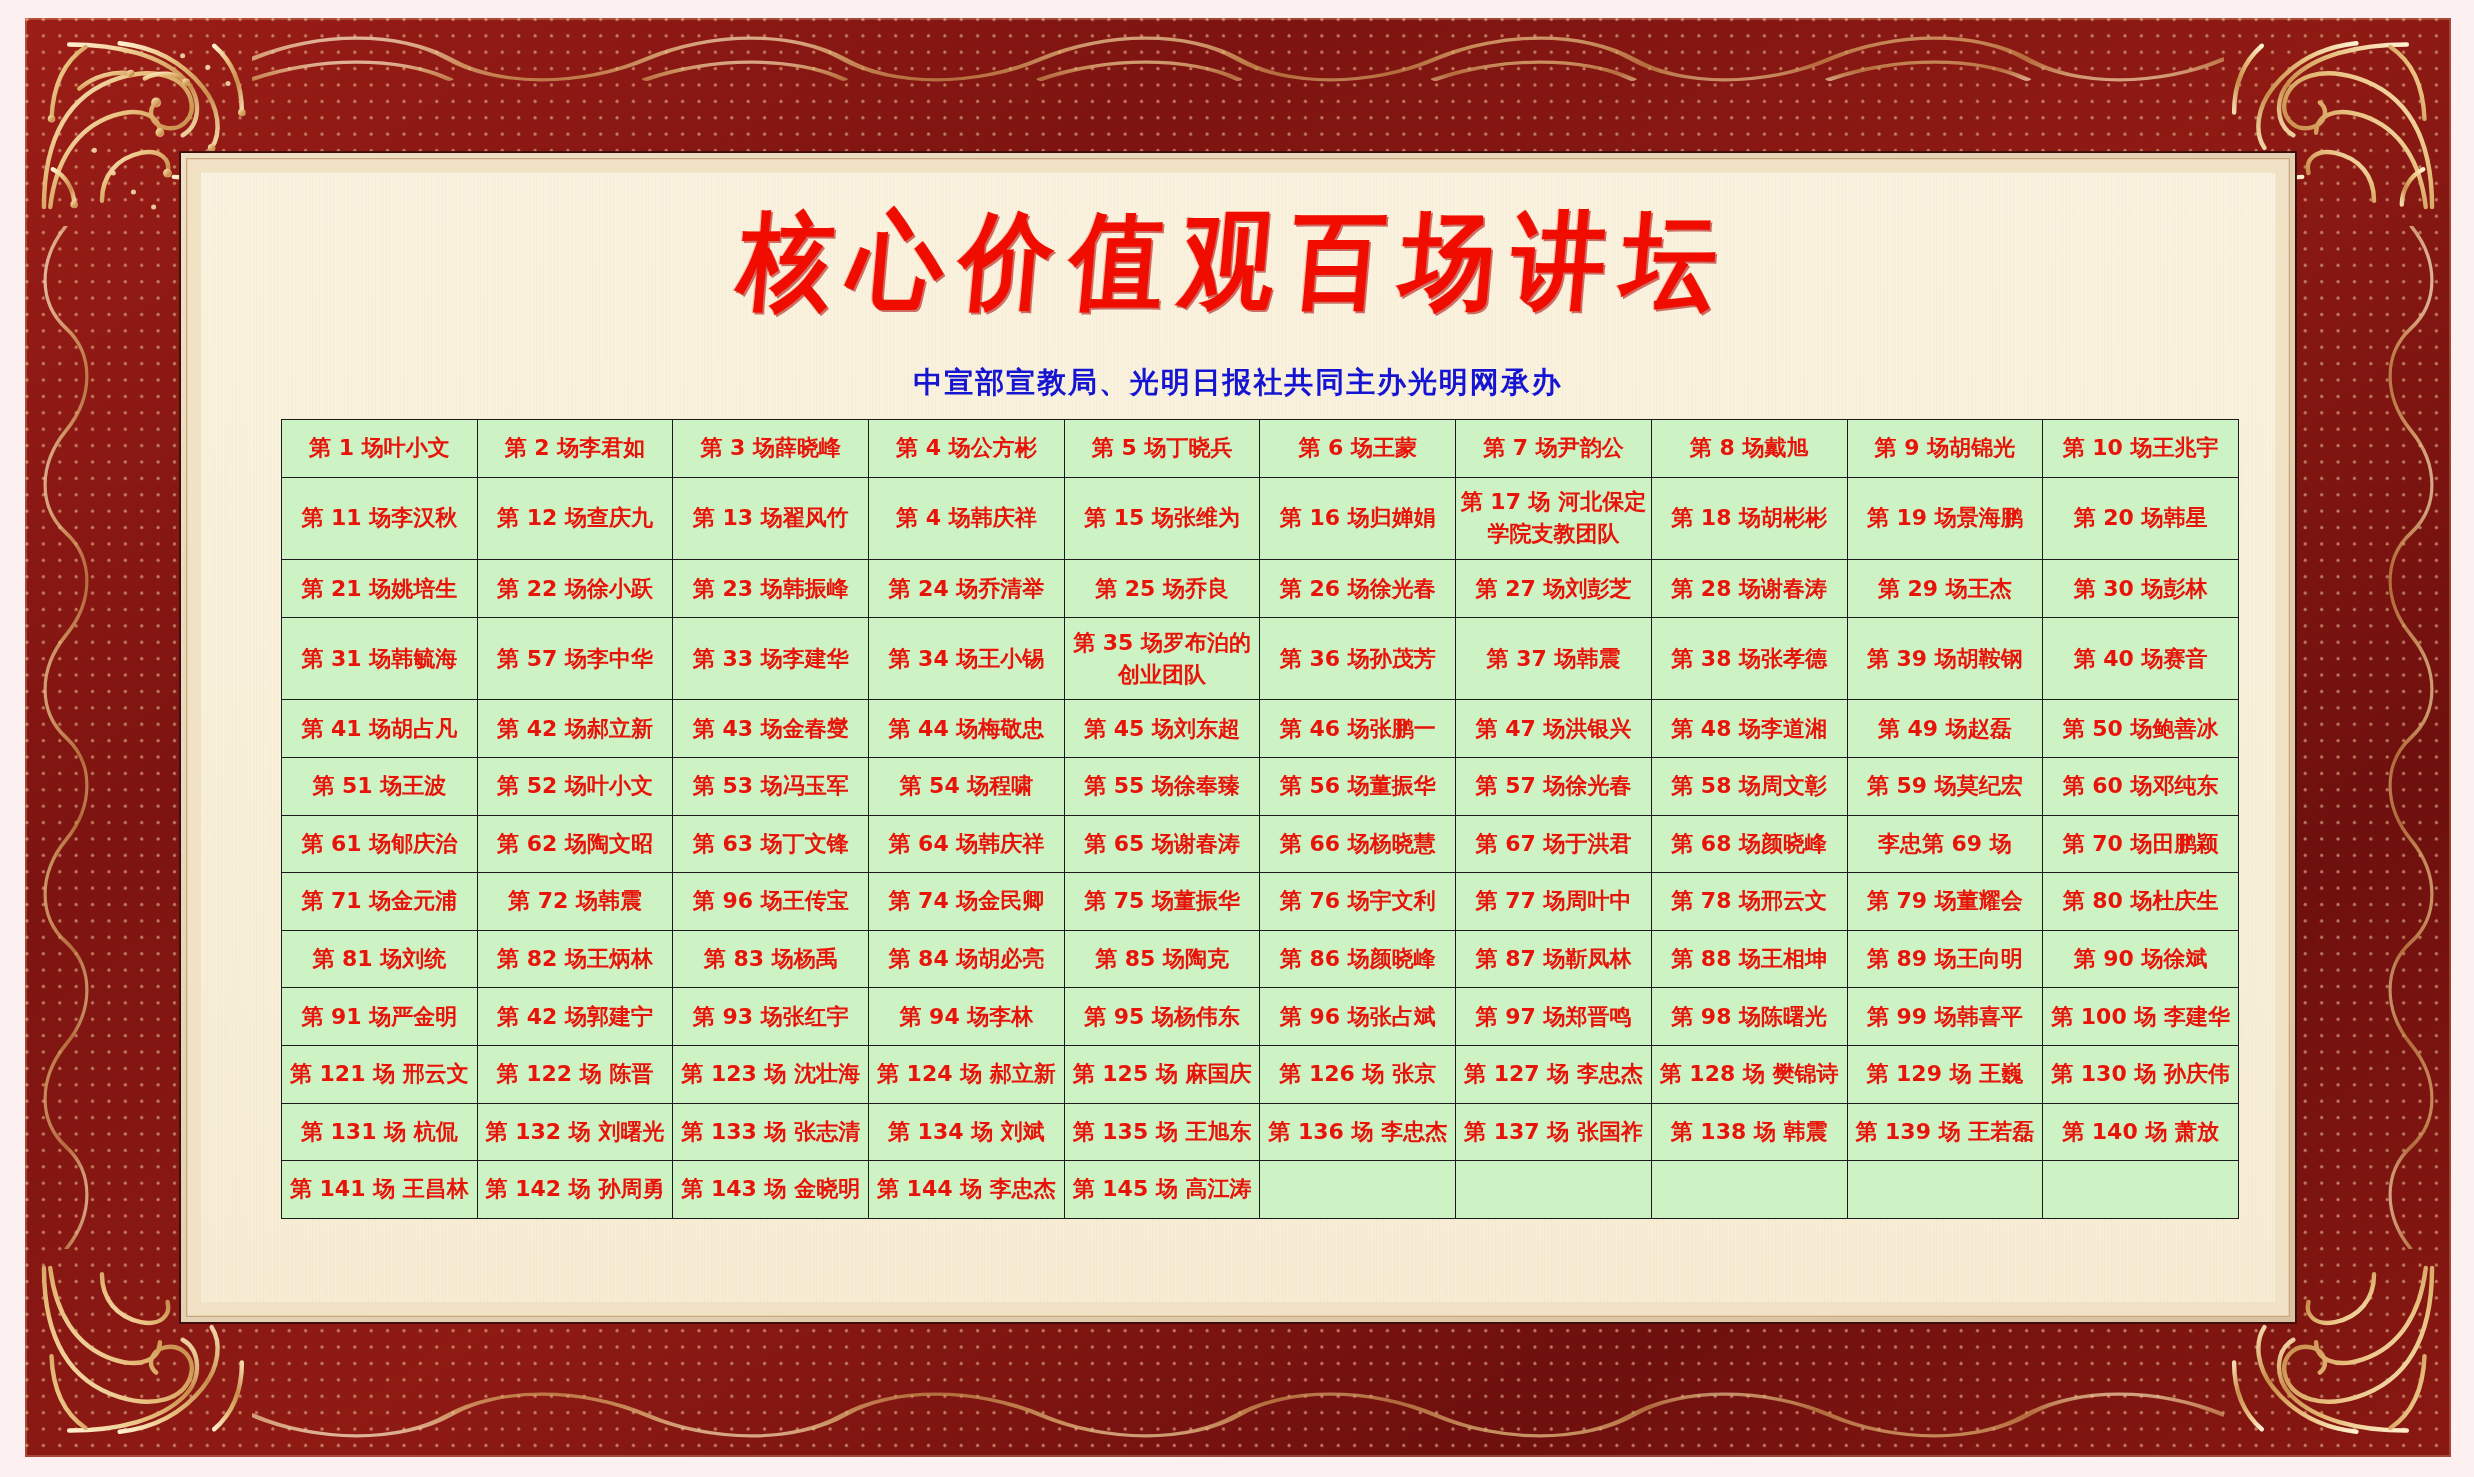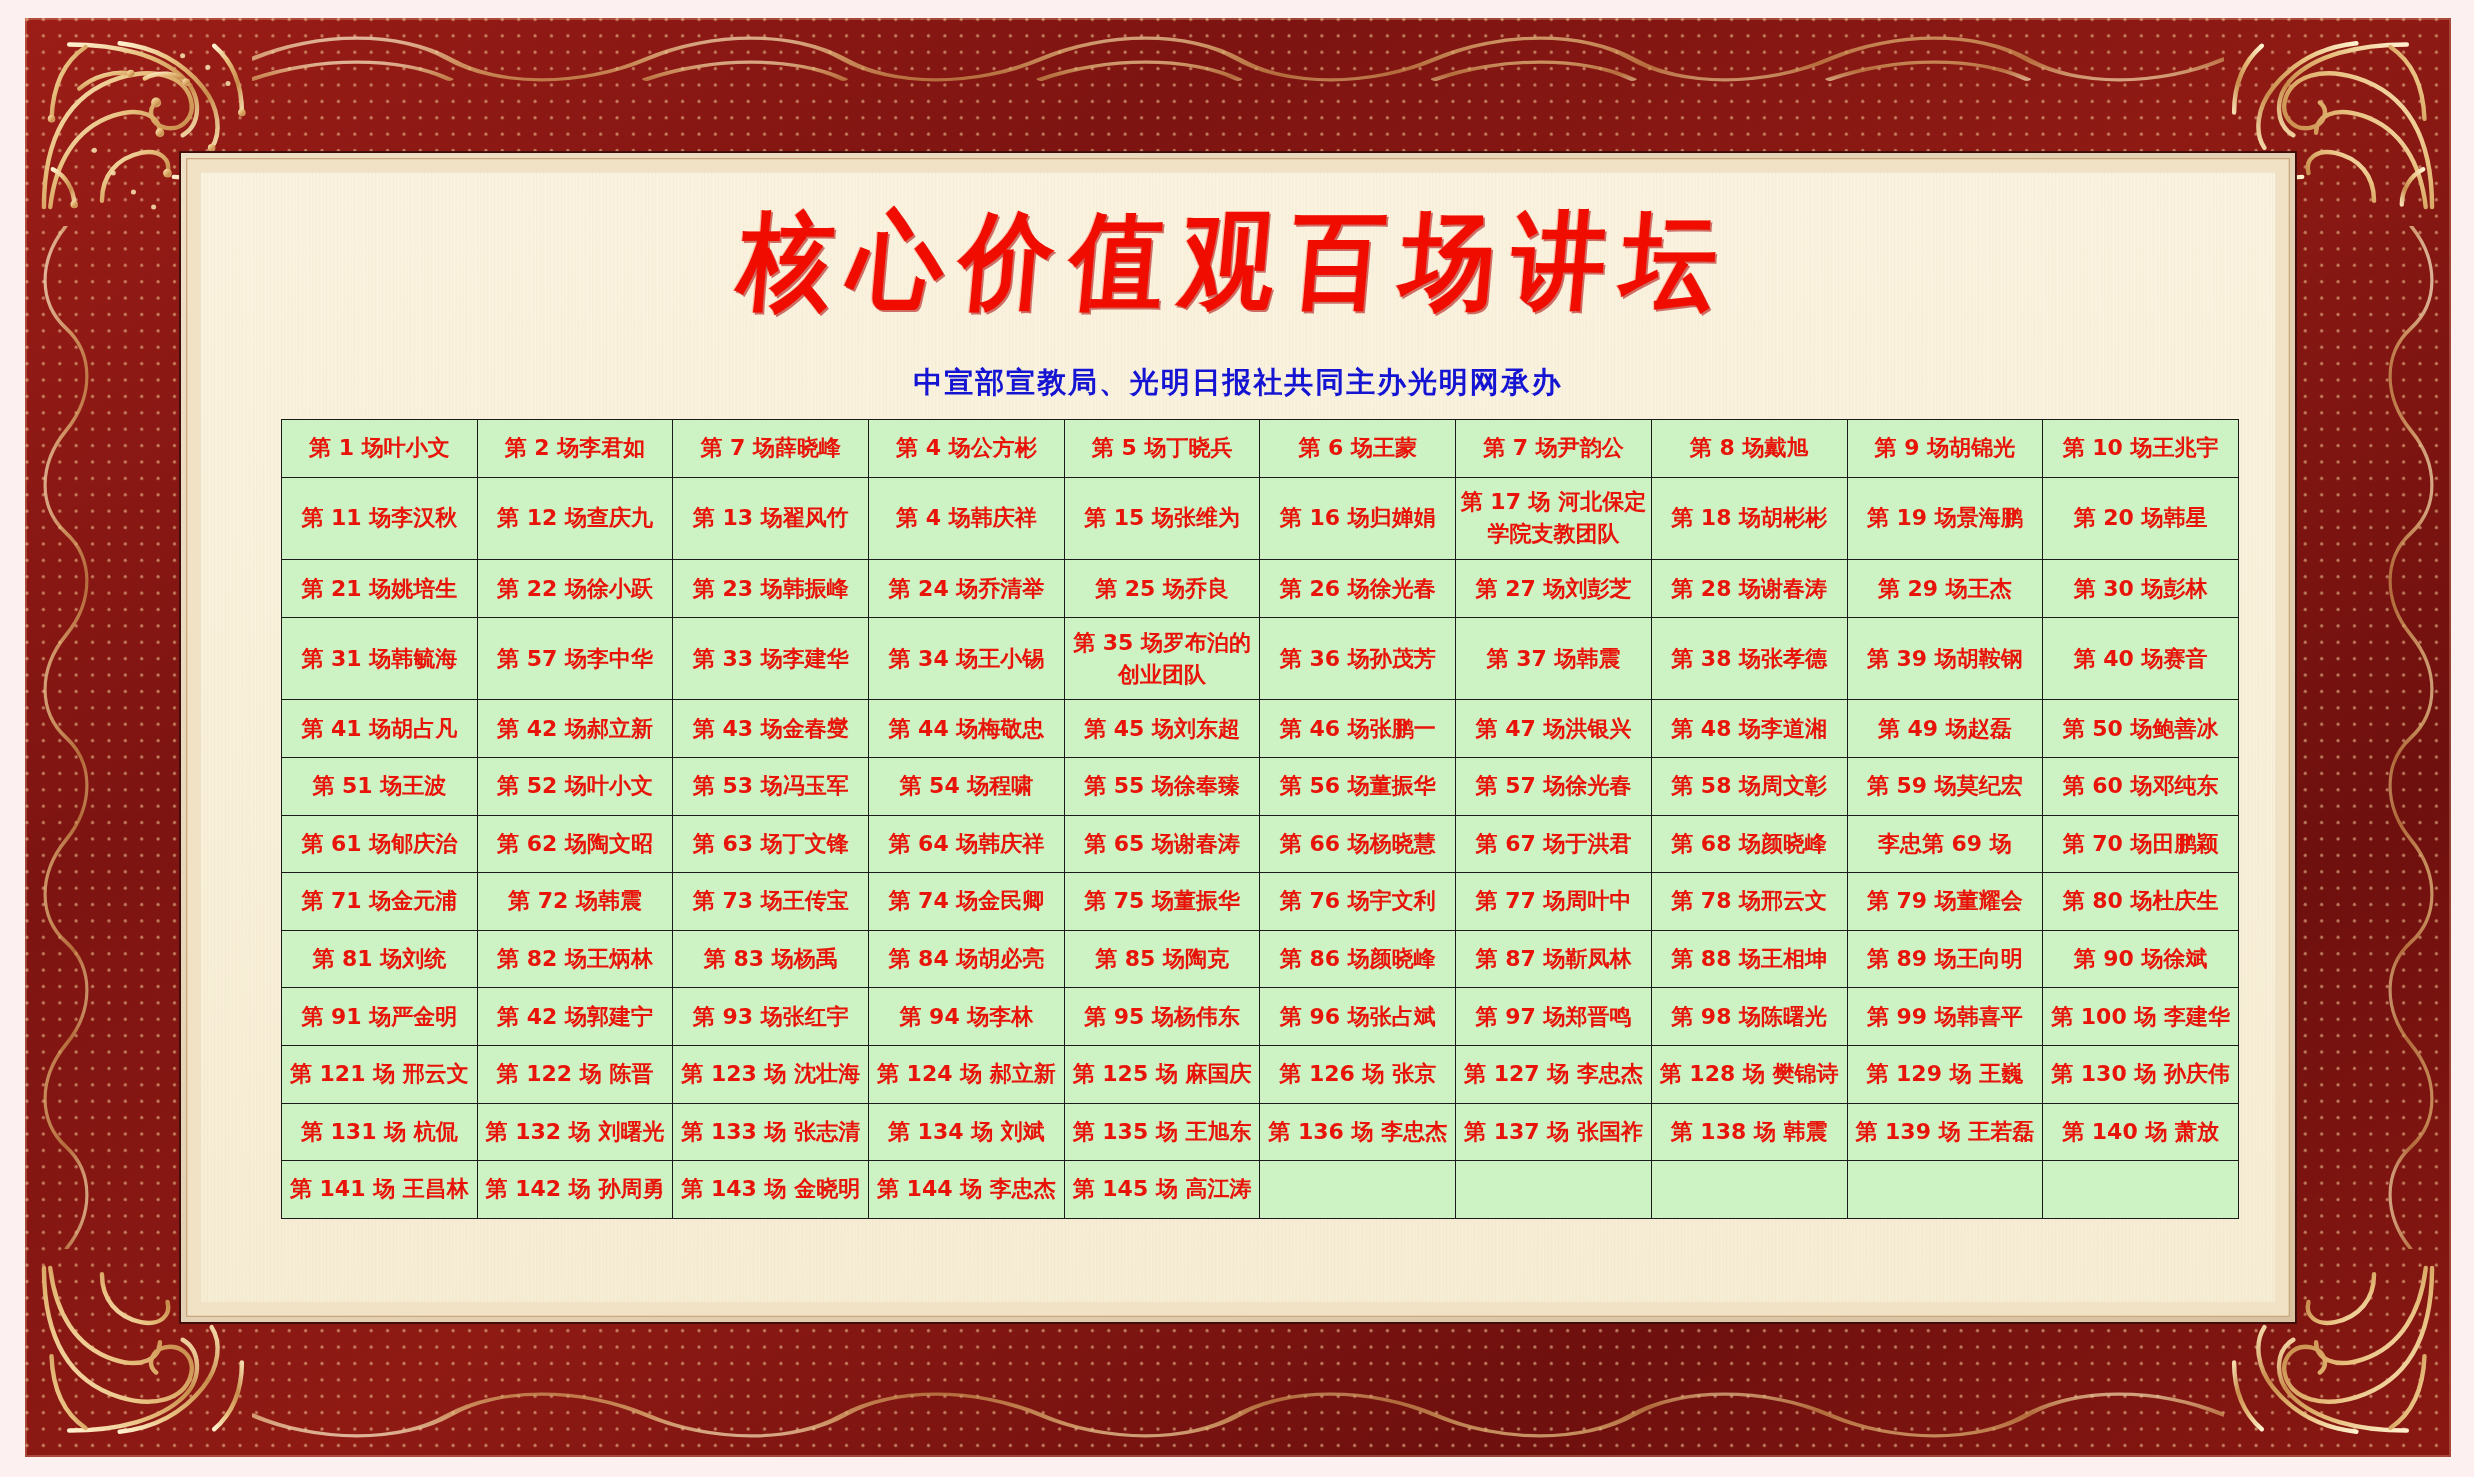--- a/index.html
+++ b/index.html
@@ -280,21 +280,21 @@
           <div class="title">核心价值观百场讲坛</div>
 
           <div class="subtitle">中宣部宣教局、光明日报社共同主办光明网承办</div>
 
           <div class="table-wrap">
             <table class="lecture-table">
               <tbody id="lecture-body">
                   <tr>
                     <td>第 1 场叶小文</td>
                     <td>第 2 场李君如</td>
-                    <td>第 7 场薛晓峰</td>
+                    <td>第 3 场薛晓峰</td>
                     <td>第 4 场公方彬</td>
                     <td>第 5 场丁晓兵</td>
                     <td>第 6 场王蒙</td>
                     <td>第 7 场尹韵公</td>
                     <td>第 8 场戴旭</td>
                     <td>第 9 场胡锦光</td>
                     <td>第 10 场王兆宇</td>
                   </tr>
                   <tr class="tall">
                     <td>第 11 场李汉秋</td>
@@ -364,21 +364,21 @@
                     <td>第 65 场谢春涛</td>
                     <td>第 66 场杨晓慧</td>
                     <td>第 67 场于洪君</td>
                     <td>第 68 场颜晓峰</td>
                     <td>李忠第 69 场</td>
                     <td>第 70 场田鹏颖</td>
                   </tr>
                   <tr>
                     <td>第 71 场金元浦</td>
                     <td>第 72 场韩震</td>
-                    <td>第 73 场王传宝</td>
+                    <td>第 96 场王传宝</td>
                     <td>第 74 场金民卿</td>
                     <td>第 75 场董振华</td>
                     <td>第 76 场宇文利</td>
                     <td>第 77 场周叶中</td>
                     <td>第 78 场邢云文</td>
                     <td>第 79 场董耀会</td>
                     <td>第 80 场杜庆生</td>
                   </tr>
                   <tr>
                     <td>第 81 场刘统</td>

